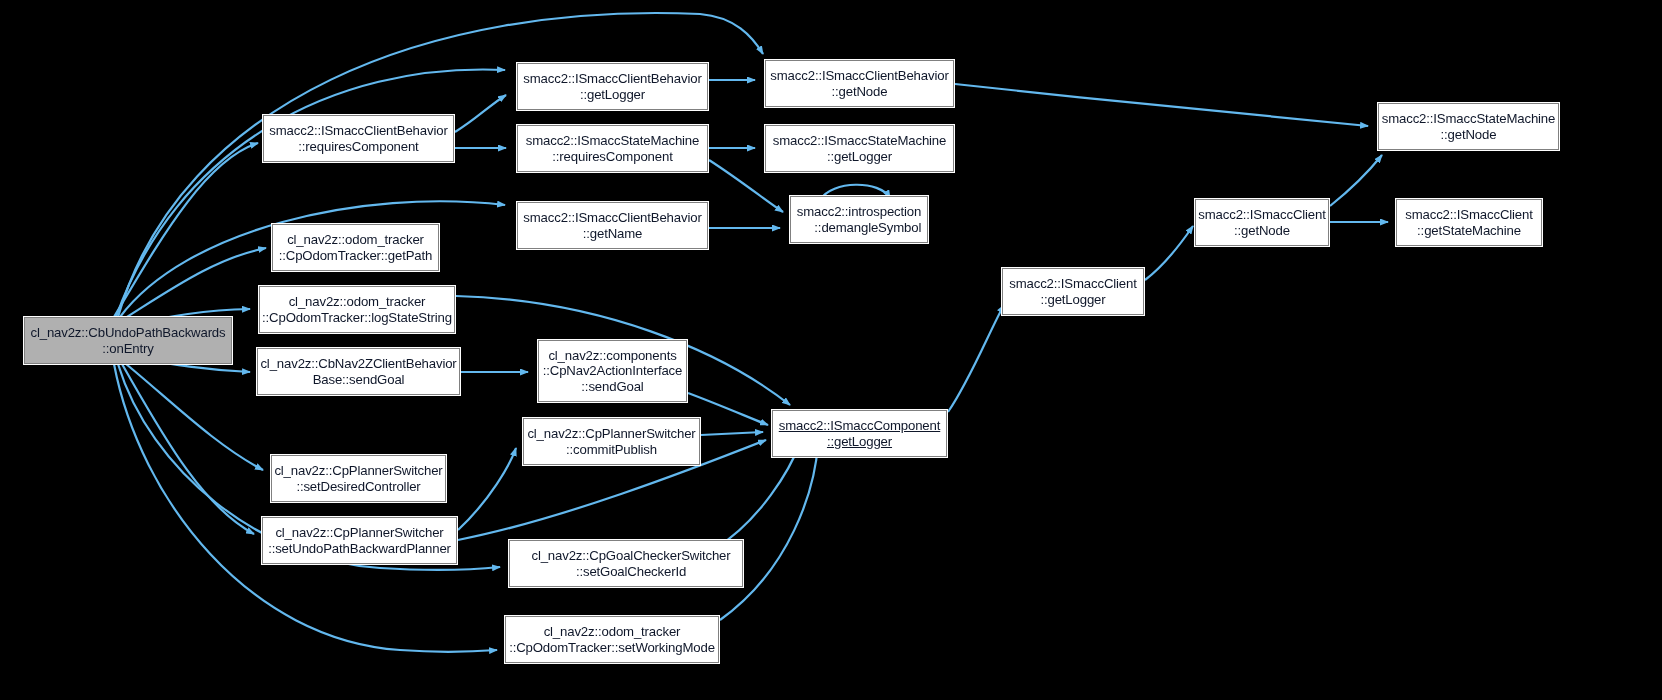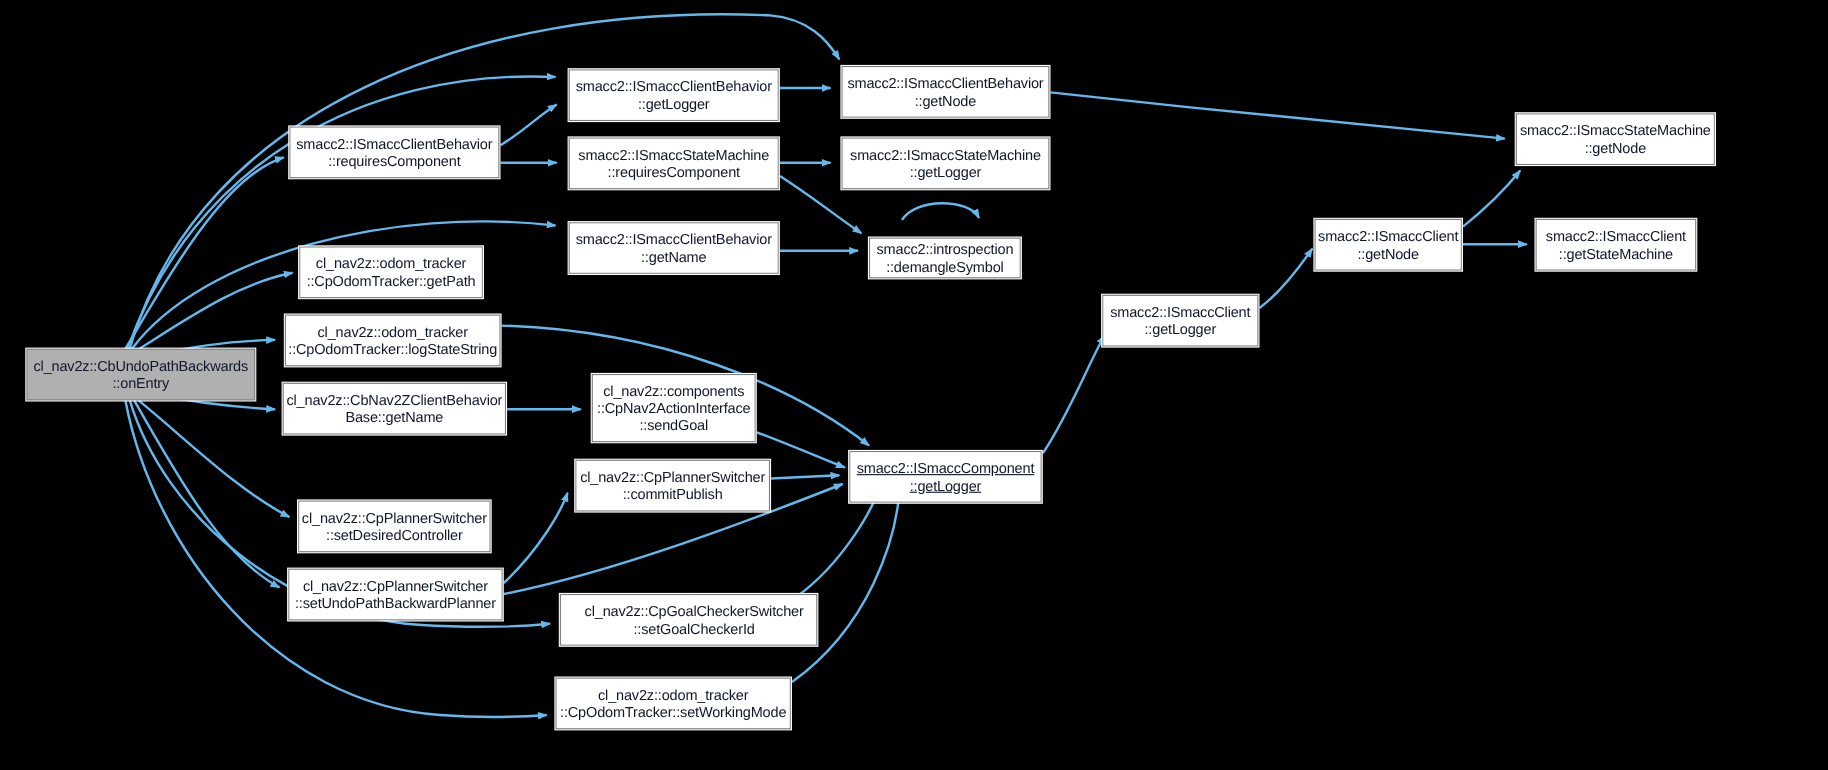--- a/index.html
+++ b/index.html
@@ -69,21 +69,21 @@
       <div class="node" style="left: 272px; top: 224px; width: 167px; height: 47px;">
         <span class="lbl">cl_nav2z::odom_tracker
 ::CpOdomTracker::getPath</span>
       </div>
       <div class="node" style="left: 259px; top: 286px; width: 196px; height: 47px;">
         <span class="lbl">cl_nav2z::odom_tracker
 ::CpOdomTracker::logStateString</span>
       </div>
       <div class="node" style="left: 257px; top: 348px; width: 203px; height: 47px;">
         <span class="lbl">cl_nav2z::CbNav2ZClientBehavior
-Base::getName</span>
+Base::sendGoal</span>
       </div>
       <div class="node" style="left: 271px; top: 455px; width: 175px; height: 47px;">
         <span class="lbl">cl_nav2z::CpPlannerSwitcher
 ::setDesiredController</span>
       </div>
       <div class="node" style="left: 262px; top: 517px; width: 195px; height: 47px;">
         <span class="lbl">cl_nav2z::CpPlannerSwitcher
 ::setUndoPathBackwardPlanner</span>
       </div>
       <div class="node" style="left: 517px; top: 63px; width: 191px; height: 47px;">
@@ -116,21 +116,21 @@
 ::CpOdomTracker::setWorkingMode</span>
       </div>
       <div class="node" style="left: 765px; top: 60px; width: 189px; height: 47px;">
         <span class="lbl">smacc2::ISmaccClientBehavior
 ::getNode</span>
       </div>
       <div class="node" style="left: 765px; top: 125px; width: 189px; height: 47px;">
         <span class="lbl">smacc2::ISmaccStateMachine
 ::getLogger</span>
       </div>
-      <div class="node" style="left: 790px; top: 216px; width: 138px; height: 37px;">
+      <div class="node" style="left: 790px; top: 196px; width: 138px; height: 47px; text-align: right;">
         <span class="lbl">smacc2::introspection
 ::demangleSymbol</span>
       </div>
       <div class="node" style="left: 772px; top: 410px; width: 175px; height: 47px; text-decoration: underline;">
         <span class="lbl">smacc2::ISmaccComponent
 ::getLogger</span>
       </div>
       <div class="node" style="left: 1002px; top: 268px; width: 142px; height: 47px;">
         <span class="lbl">smacc2::ISmaccClient
 ::getLogger</span>

